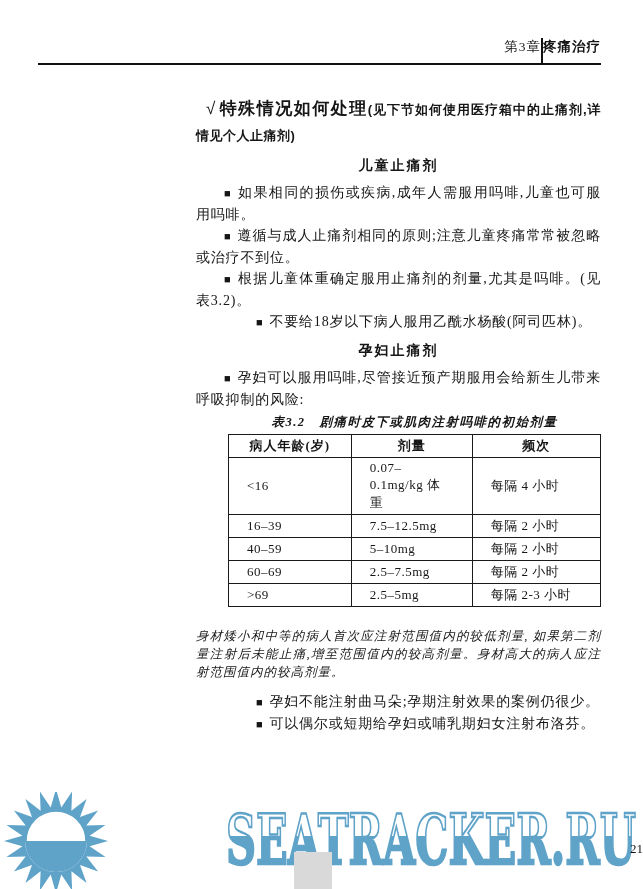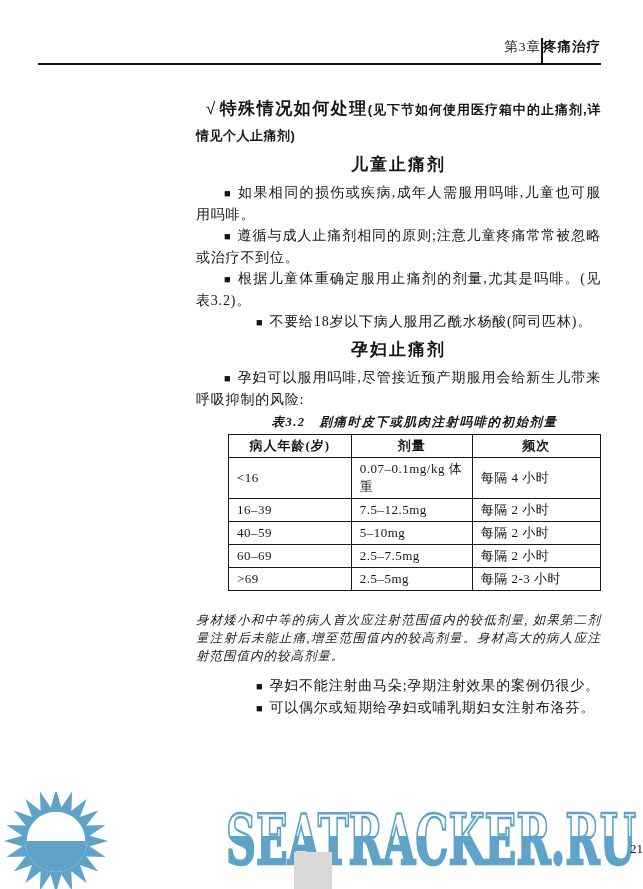--- a/index.html
+++ b/index.html
@@ -20,42 +20,42 @@
   .main { position:absolute; top:96px; left:196px; width:405px; }
 
   .intro-heading { line-height:25px; text-indent:10px; text-align:justify; }
   .intro-heading .check { font-size:17px; font-family:"Liberation Sans","DejaVu Sans",sans-serif; }
   .intro-heading .big { font-size:17px; font-weight:bold;
     font-family:"Liberation Sans","DejaVu Sans",sans-serif; letter-spacing:1px; }
   .intro-heading .note { font-size:13px; font-weight:bold;
     font-family:"Liberation Sans","DejaVu Sans",sans-serif; letter-spacing:0.5px; }
 
   h3.sec-title { font-family:"Liberation Sans","DejaVu Sans",sans-serif;
-    font-size:17px; font-weight:bold; text-align:center; letter-spacing:2px;
+    font-size:14px; font-weight:bold; text-align:center; letter-spacing:2px;
     line-height:22px; margin:6px 0 6px; }
   .sec-title-1 { margin-top:6px; }
   .sec-title-2 { margin-top:9px; }
 
   p.para { font-size:14px; line-height:21px; text-align:justify; letter-spacing:0.8px;
     text-indent:28px; }
   p.para.indent-deep { text-indent:60px; }
   p.para .bullet { font-size:11px; margin-right:6px; }
   .closing { margin-top:10px; }
   .closing p.para { line-height:22px; }
 
   ul.sub-list { list-style:none; margin-left:50px; width:332px; }
   ul.sub-list li { font-size:14px; line-height:20px; text-align:justify; letter-spacing:0.6px;
     padding-left:17px; text-indent:-17px; }
   ul.sub-list li .dot { font-size:10px; margin-right:6px; }
 
   .tbl-caption { margin:4px 0 3px 32px; width:373px; text-align:center;
     font-size:12.5px; font-style:italic; letter-spacing:1.5px; font-weight:bold; }
   table.dose { border-collapse:collapse; margin-left:32px; width:373px;
     font-size:13px; }
-  table.dose th, table.dose td { border:1.5px solid #1a1a1a; padding:2px 8px; height:20px; }
+  table.dose th, table.dose td { border:1.5px solid #1a1a1a; padding:2px 18px; height:20px; }
   table.dose th { font-weight:bold; text-align:center; letter-spacing:1px; font-size:13px; }
   table.dose td { text-align:left; letter-spacing:0.5px; }
 
   .tbl-footnote { margin-top:20px; font-size:12.5px; font-style:italic; line-height:18px;
     text-align:justify; letter-spacing:1px; }
 
   
   .watermark { position:absolute; left:0; top:790px; width:643px; height:99px; z-index:2; }
   .sun-logo { position:absolute; left:2px; top:2px; }
   .wm-text-wrap { position:absolute; left:224px; top:12px; }

